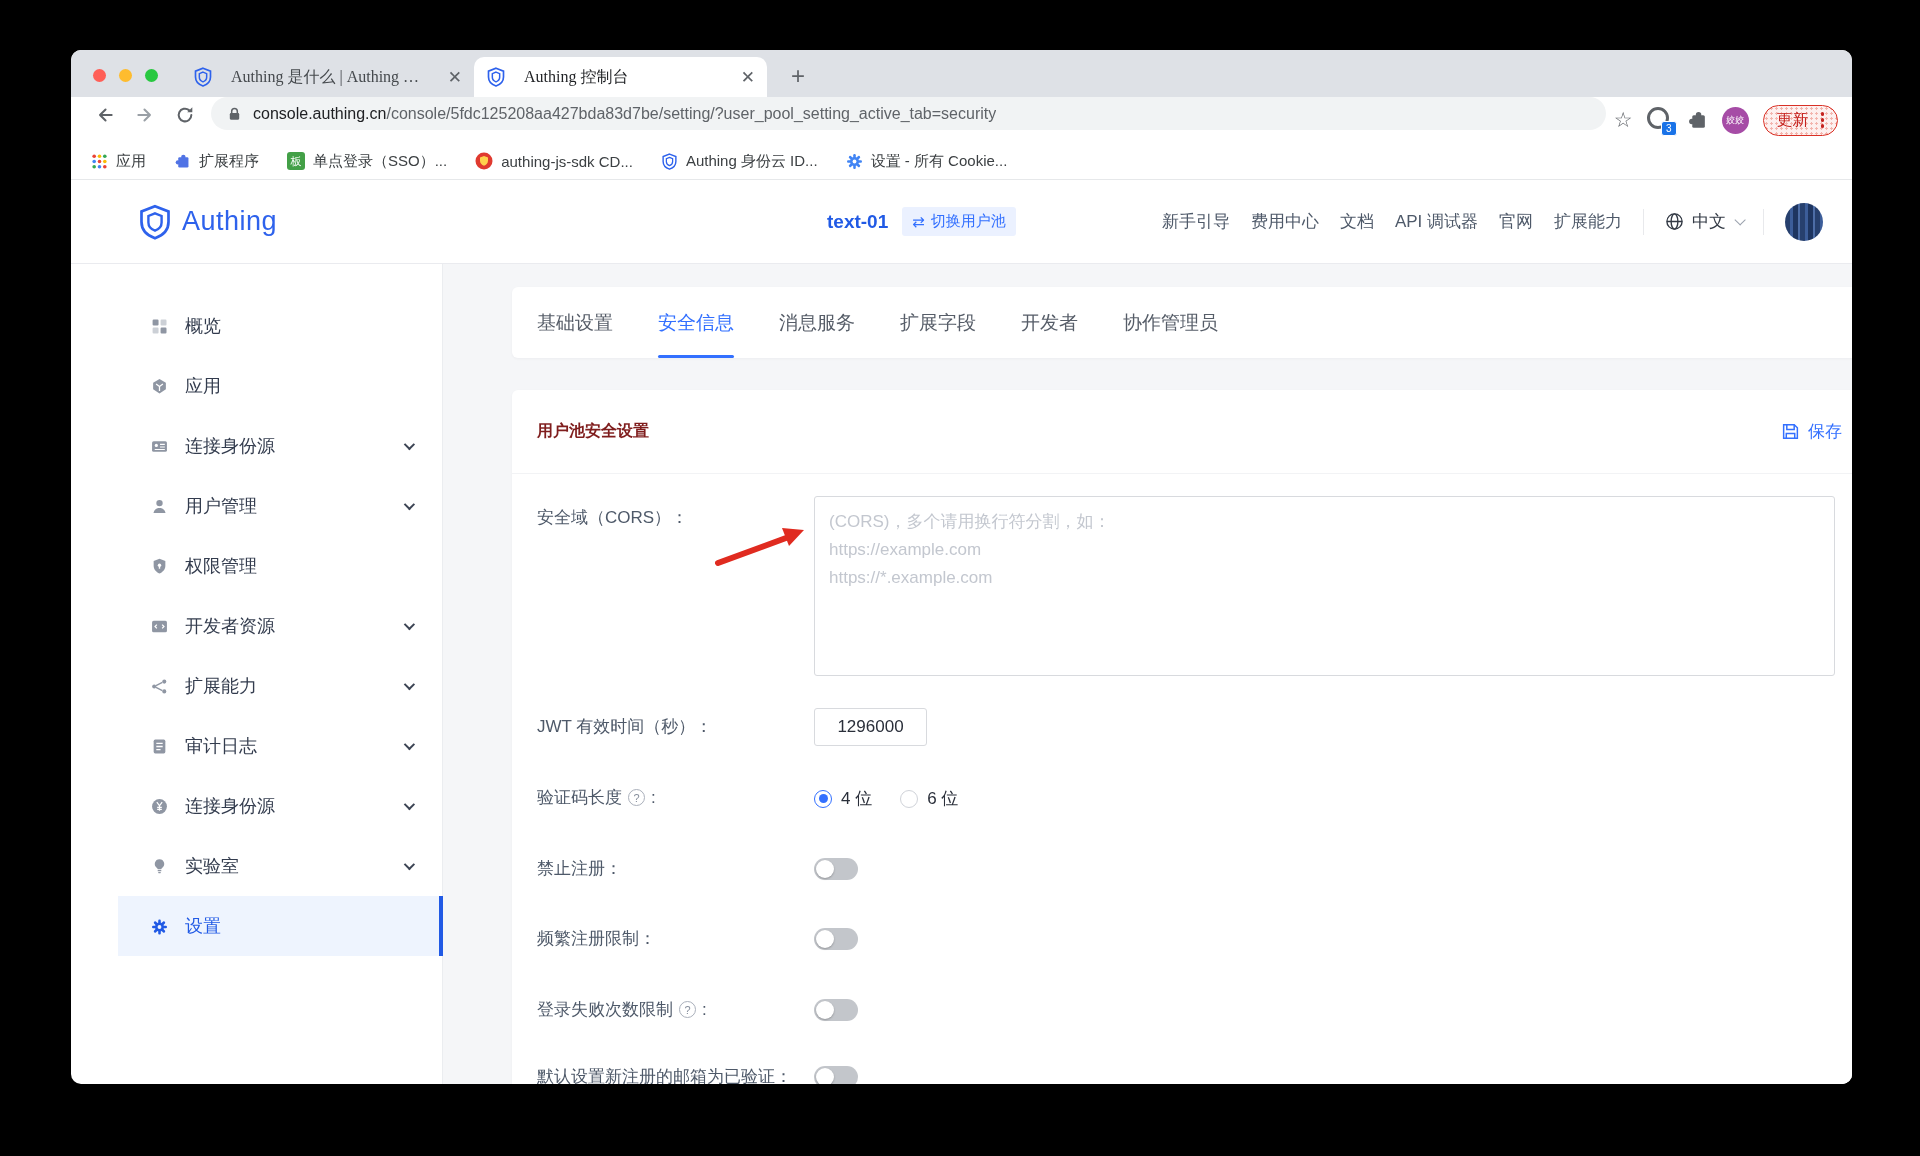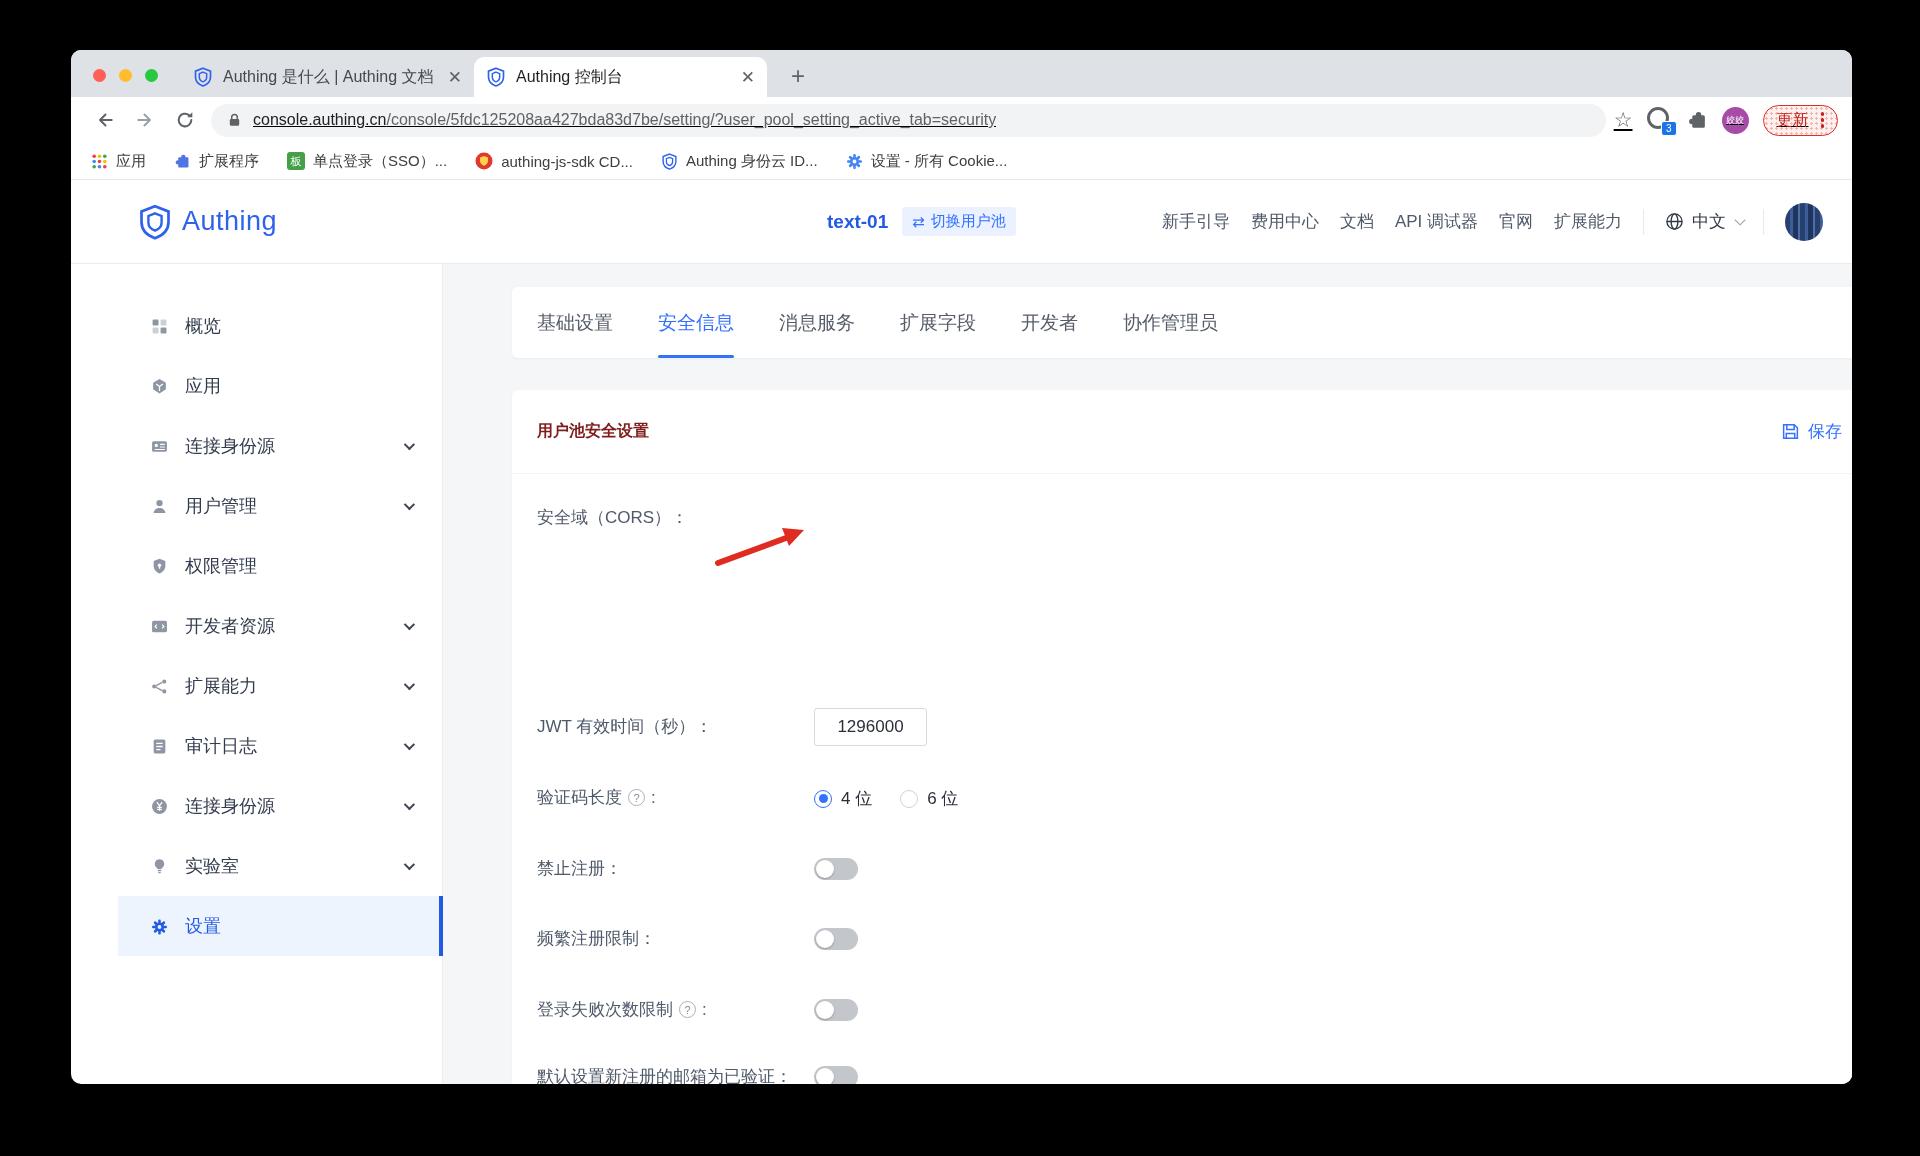--- a/index.html
+++ b/index.html
@@ -8,30 +8,30 @@
 
   .window { position:absolute; left:71px; top:50px; width:1781px; height:1034px;
     border-radius:10px; overflow:hidden; background:#fff; display:flex; flex-direction:column; }
 
   
   .tabstrip { height:47px; background:#dee1e6; position:relative; flex:none; }
   .traffic { position:absolute; left:22px; top:19px; display:flex; gap:13px; }
   .tl { width:13px; height:13px; border-radius:50%; }
   .tl.red{ background:#ff5f57; } .tl.yellow{ background:#febc2e; } .tl.green{ background:#28c840; }
   .tabs-row { position:absolute; left:110px; bottom:0; display:flex; align-items:flex-end; }
-  .ctab { width:293px; height:40px; display:flex; align-items:center; padding:0 12px; gap:10px;
-    font-size:16px; color:#45494d; }
+  .ctab { width:293px; height:40px; display:flex; align-items:center; padding:0 12px; gap:18px;
+    font-size:16px; color:#45494d;font-family:Liberation Serif, serif; }
   .ctab.active { background:#fff; border-radius:10px 10px 0 0; color:#1f2124; }
   .ctab .title { flex:1; white-space:nowrap; overflow:hidden; text-overflow:ellipsis; }
   .ctab .close { font-size:17px; color:#5f6368; flex:none; }
   .newtab { width:30px; height:30px; margin:0 0 6px 16px; display:flex; align-items:center; justify-content:center;
     font-size:24px; color:#5f6368; }
 
   
-  .toolbar { height:46px; background:#fff; display:flex; align-items:center; padding:0 14px; flex:none;text-decoration:underline; }
+  .toolbar { height:46px; background:#fff; display:flex; padding:0 14px; flex:none; }
   .navbtn { width:40px; height:36px; display:flex; align-items:center; justify-content:center; flex:none; }
   .urlbar { flex:1; height:33px; background:#f1f3f4; border-radius:17px; margin:0 8px 0 6px;
     display:flex; align-items:center; padding:0 16px; gap:11px; min-width:0; }
   .urltext { font-size:16px; white-space:nowrap; overflow:hidden; }
   .urltext .domain { color:#202124; } .urltext .path { color:#5f6368; }
   .tb-icons { display:flex; align-items:center; gap:14px; flex:none; }
   .star { font-size:21px; color:#5f6368; }
   .extbadge { position:relative; width:26px; height:26px; }
   .extbadge .ring { width:22px; height:22px; border:3px solid #5f6368; border-radius:50%; }
   .extbadge .badge { position:absolute; right:-4px; bottom:-3px; background:#1a73e8; color:#fff;
@@ -432,20 +432,23 @@
           <span class="save-btn">
             <svg width="19" height="19" viewBox="0 0 18 18">
                 <path d="M2.5 2.5h10l3 3v10h-13z" fill="none" stroke="#3370ff" stroke-width="1.4"></path>
                 <path d="M5.5 2.5v4.5h7V2.5M5 15.5v-4.5h8v4.5" fill="none" stroke="#3370ff" stroke-width="1.4"></path>
               </svg>
             <span>保存</span>
           </span>
         </div>
 
         <div class="flabel" style="top:116px">安全域（CORS）：</div>
+        <textarea class="cors-area" placeholder="(CORS)，多个请用换行符分割，如：
+https://example.com
+https://*.example.com" style=""></textarea>
         <svg class="red-arrow" width="100" height="50">
           <line x1="6" y1="41" x2="74" y2="16" stroke="#e02b20" stroke-width="6" stroke-linecap="round"></line>
           <polygon points="92,8 77,24 70,6" fill="#e02b20"></polygon>
         </svg>
 
         <div class="flabel" style="top:325px">JWT 有效时间（秒）：</div>
         <input class="jwt-input" type="text" value="1296000" style="">
 
         <div class="flabel" style="top:396px">
           <span>验证码长度</span>

